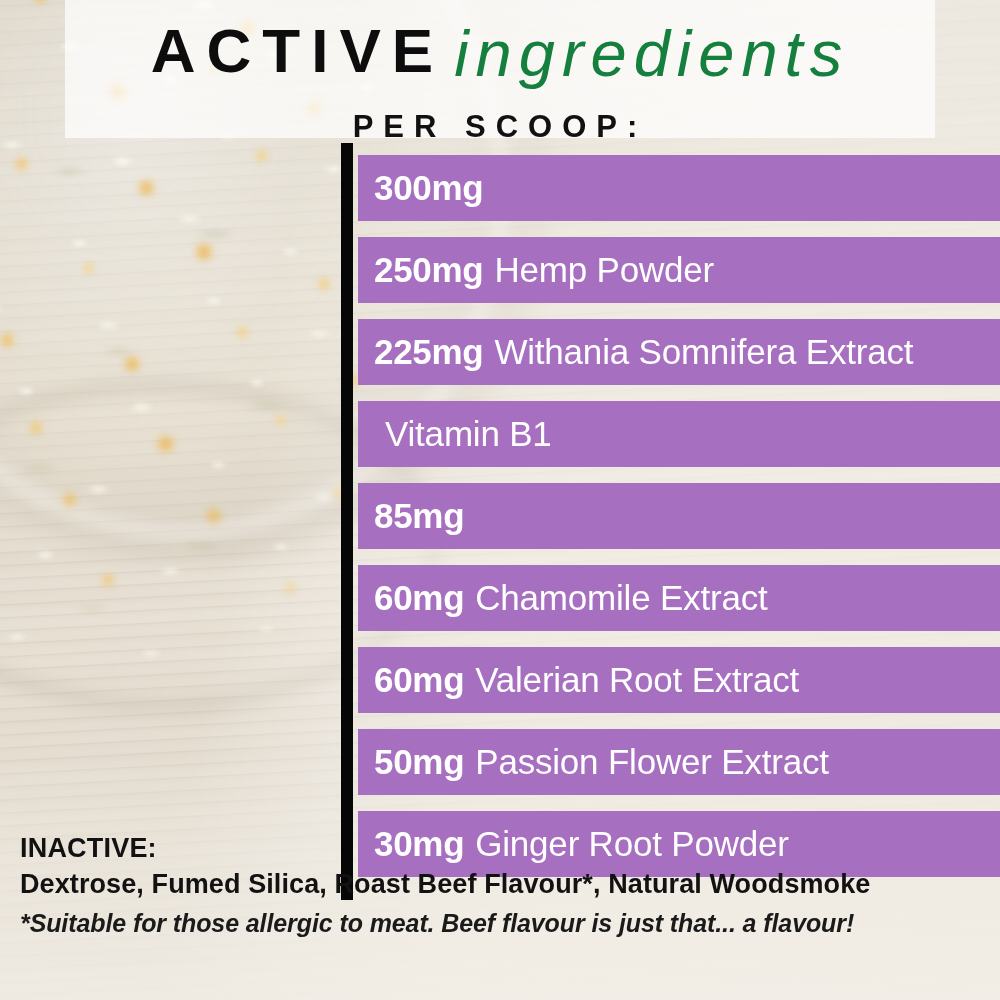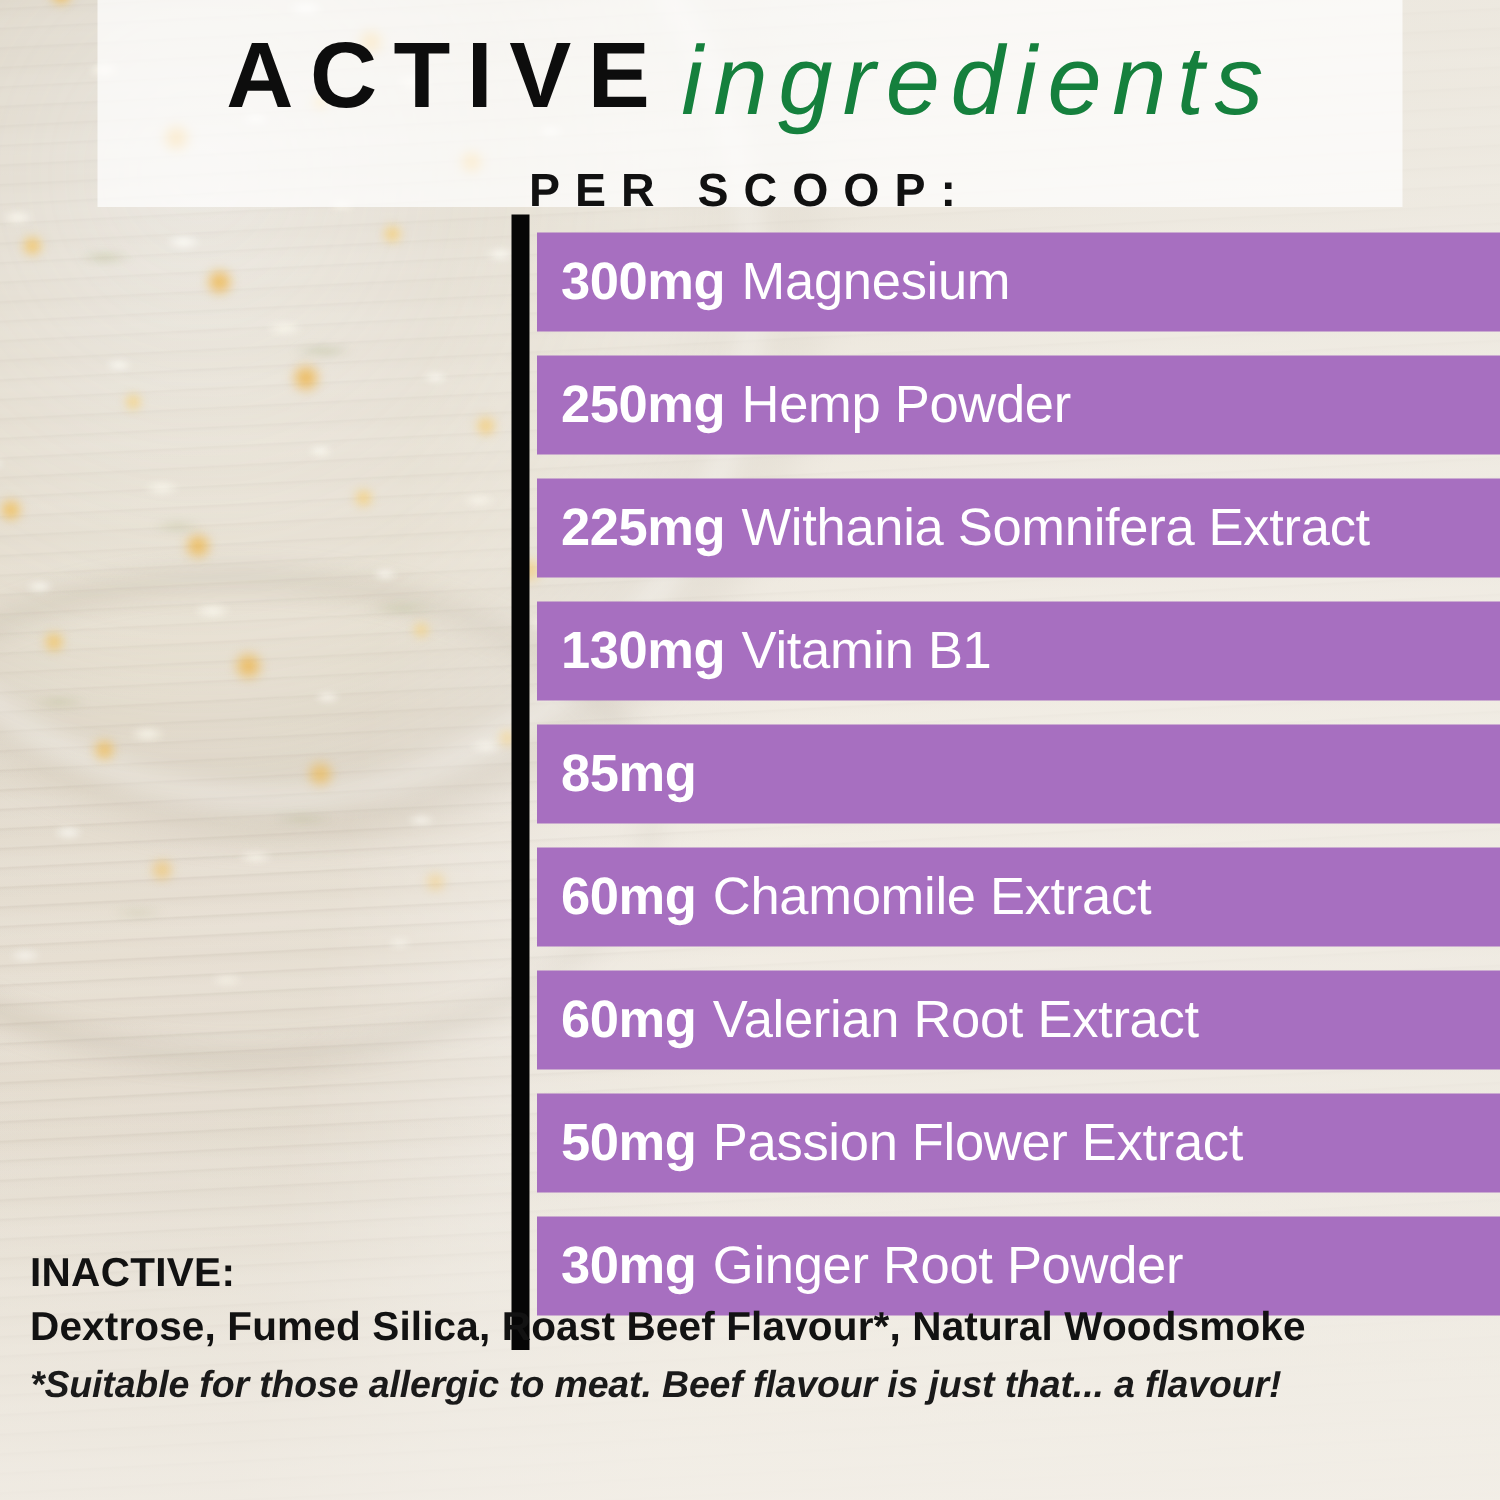--- a/index.html
+++ b/index.html
@@ -367,32 +367,30 @@
     <span class="title-ingredients">ingredients</span>
   </div>
 
   <div class="per-scoop">PER SCOOP:</div>
 
   <div class="divider"></div>
 
   <div class="bars">
     <div class="bar">
       <span class="dose">300mg</span>
-      <span class="iname">Magnesium</span>
     </div>
     <div class="bar">
       <span class="dose">250mg</span>
       <span class="iname">Hemp Powder</span>
     </div>
     <div class="bar">
       <span class="dose">225mg</span>
       <span class="iname">Withania Somnifera Extract</span>
     </div>
     <div class="bar">
-      <span class="dose">130mg</span>
       <span class="iname">Vitamin B1</span>
     </div>
     <div class="bar">
       <span class="dose">85mg</span>
     </div>
     <div class="bar">
       <span class="dose">60mg</span>
       <span class="iname">Chamomile Extract</span>
     </div>
     <div class="bar">

